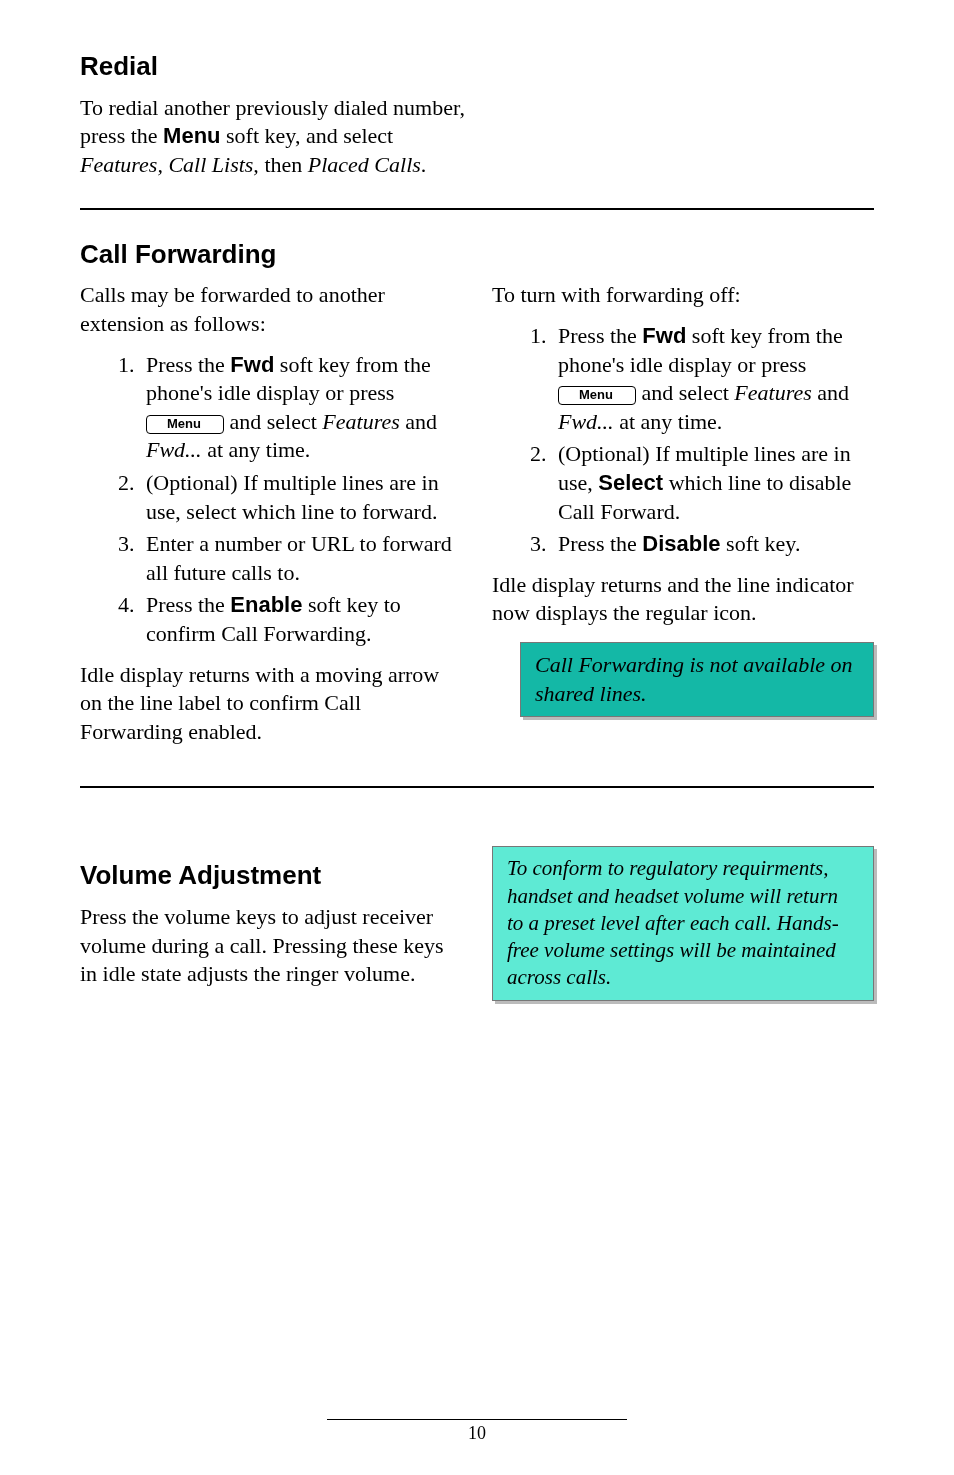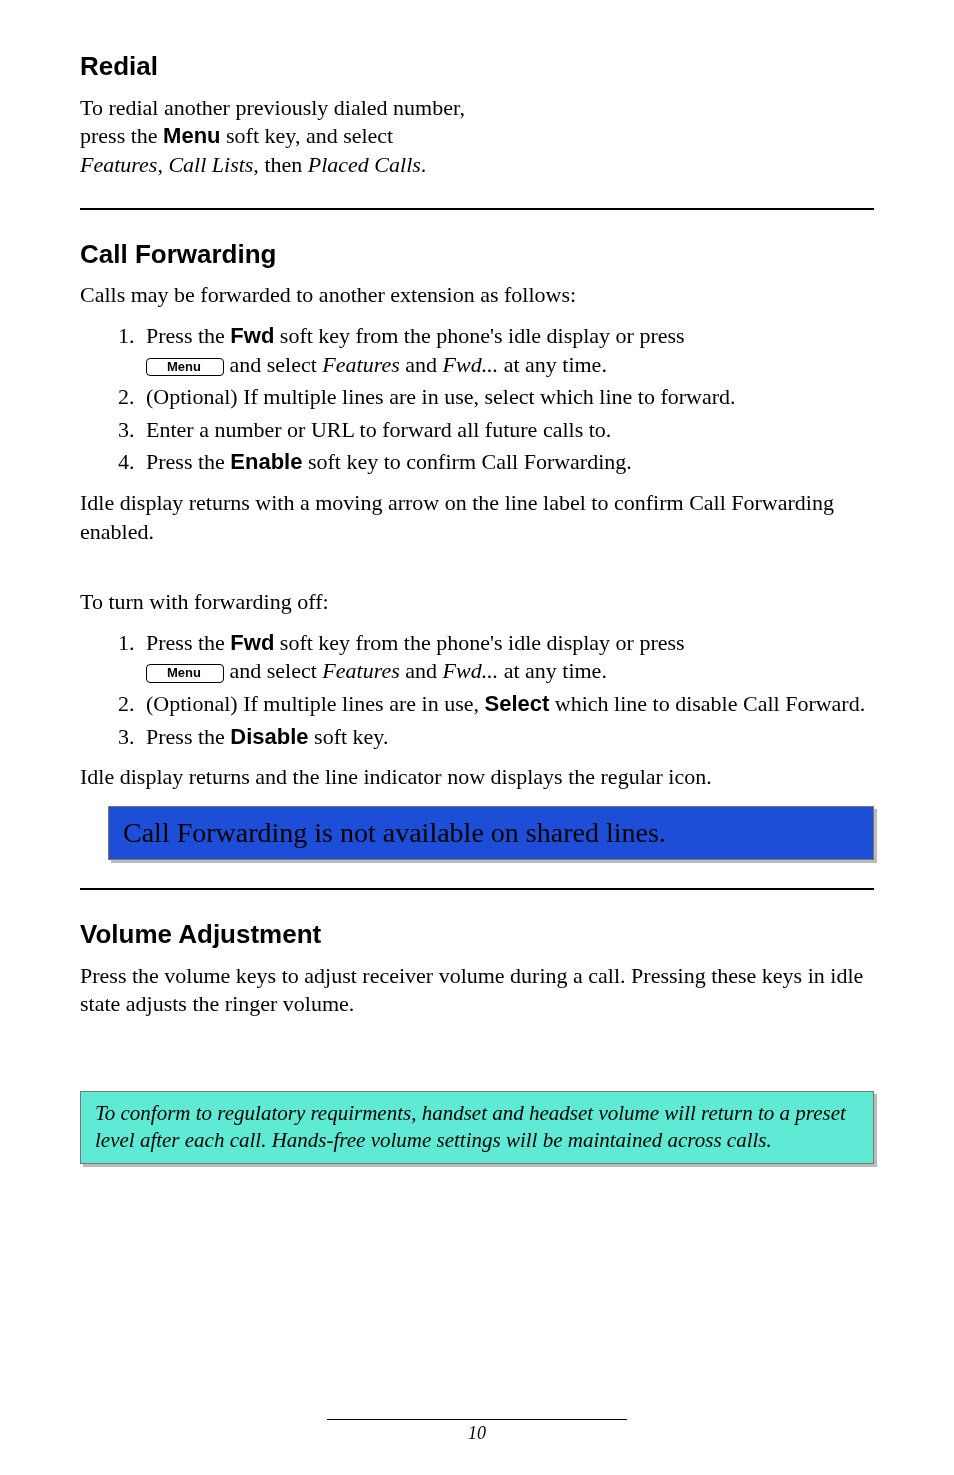--- a/index.html
+++ b/index.html
@@ -44,58 +44,57 @@
   .btn-menu { width: 66px; text-align: center; }
   hr.divider {
     border: none;
     border-top: 2px solid #000;
     margin: 28px 0 28px 0;
   }
   .two-col {
     display: flex;
     width: 100%;
     gap: 30px;
-    flex-direction: column;
   }
   .col { flex: 1; }
   ol.steps {
     margin: 0 0 12px 0;
     padding-left: 60px;
   }
   ol.steps li {
     margin-bottom: 4px;
     padding-left: 6px;
   }
   .note-box {
     border: 1.5px solid #777;
     padding: 8px 14px 8px 14px;
     margin: 14px 0 0 28px;
-    font-size: 28px;
+    font-style: italic;
+    font-size: 22px;
     line-height: 1.3;
-    background: #1d4ed8;
+    background: #14b8a6;
     box-shadow: 3px 3px 0 #bbb;
   }
   .note-box-2 {
     border: 1.5px solid #777;
     padding: 8px 14px 8px 14px;
     margin: 0 0 0 0;
     font-style: italic;
     font-size: 21px;
     line-height: 1.3;
     background: #5eead4;
     box-shadow: 3px 3px 0 #bbb;
   }
   .footer {
     position: absolute;
     bottom: 30px;
     left: 0;
     width: 100%;
     text-align: center;
     font-size: 18px;
-    font-style: italic;
   }
   .footer-line {
     width: 300px;
     margin: 0 auto 2px auto;
     border: none;
     border-top: 1px solid #000;
   }
 </style>
 </head>
 <body>

